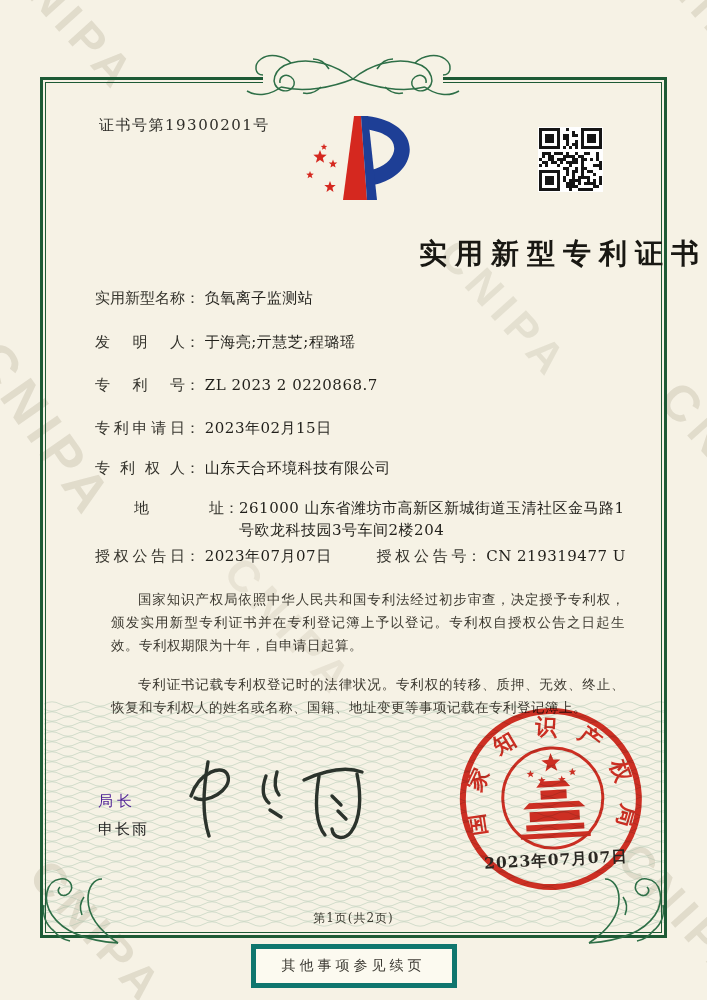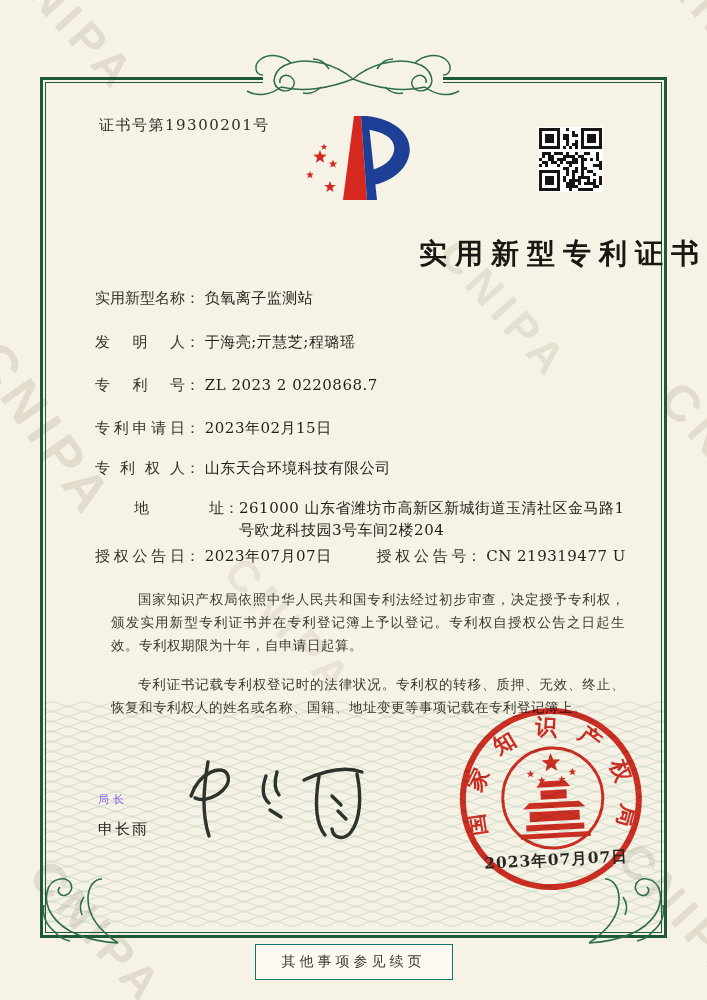--- a/index.html
+++ b/index.html
@@ -29,30 +29,30 @@
   .addr-row{display:flex;justify-content:flex-end;}
   .addr-val{display:inline-block;width:398px;}
   .grant2{margin-left:40px;}
   
   .paras{position:absolute;left:95px;right:66px;top:572px;z-index:2;}
   .paras p{margin:16px;font-size:13.5px;line-height:23px;text-indent:2em;color:#3d3a31;
            letter-spacing:.5px;text-align:justify;}
   .paras p + p{margin-top:13px;}
   
   .dir-title{position:absolute;left:98px;top:792px;font-family:"Liberation Sans","DejaVu Sans",sans-serif;
-             font-size:11px;letter-spacing:4px;color:#8b5cf6;z-index:2;}
+             font-size:15px;letter-spacing:4px;color:#4c1d95;z-index:2;}
   .dir-name{position:absolute;left:98px;top:820px;font-family:Liberation Mono, monospace;
             font-size:15px;letter-spacing:2px;color:#222;z-index:2;}
   .sig{position:absolute;left:178px;top:746px;z-index:2;}
   .seal{position:absolute;left:449px;top:702px;z-index:3;transform:rotate(-3deg);opacity:.95;
         mix-blend-mode:multiply;}
   .seal text{font-family:"DejaVu Serif",serif;font-weight:bold;}
   .page-num{position:absolute;left:0;right:0;top:910px;text-align:center;font-size:12px;
             letter-spacing:1px;color:#3a392f;z-index:2;}
-  .footer-box{position:absolute;left:50%;transform:translateX(-50%);top:944px;border:1px solid #0f766e;
+  .footer-box{position:absolute;left:50%;transform:translateX(-50%);top:944px;border:5px solid #0f766e;
               background:#fcfaf0;padding:8px 26px;font-size:14px;letter-spacing:4px;color:#3c3a33;z-index:2;}
 </style>
 </head>
 <body>
 
 <div class="page">
 
   <div class="wm" style="left:-18px;top:-8px;font-size:46px;">CNIPA</div>
   <div class="wm" style="left:618px;top:-22px;font-size:46px;">CNIPA</div>
   <div class="wm" style="left:-55px;top:398px;font-size:54px;transform:rotate(55deg);">CNIPA</div>
@@ -367,15 +367,16 @@
         <rect x="76" y="122" width="58" height="6"></rect>
         <rect x="80" y="109" width="50" height="10"></rect>
         <path d="M74 106 L136 106 L130 100 L80 100 Z"></path>
         <rect x="92" y="88" width="26" height="9"></rect>
         <path d="M88 85 L122 85 L117 79 L93 79 Z"></path>
       </g>
     </g>
     <text x="104" y="163" text-anchor="middle" font-size="15.5" fill="#201d1a" letter-spacing="1">2023年07月07日</text>
   </svg>
 
+  <div class="page-num">第1页(共2页)</div>
   <div class="footer-box">其他事项参见续页</div>
 
 </div>
 
 </body></html>

